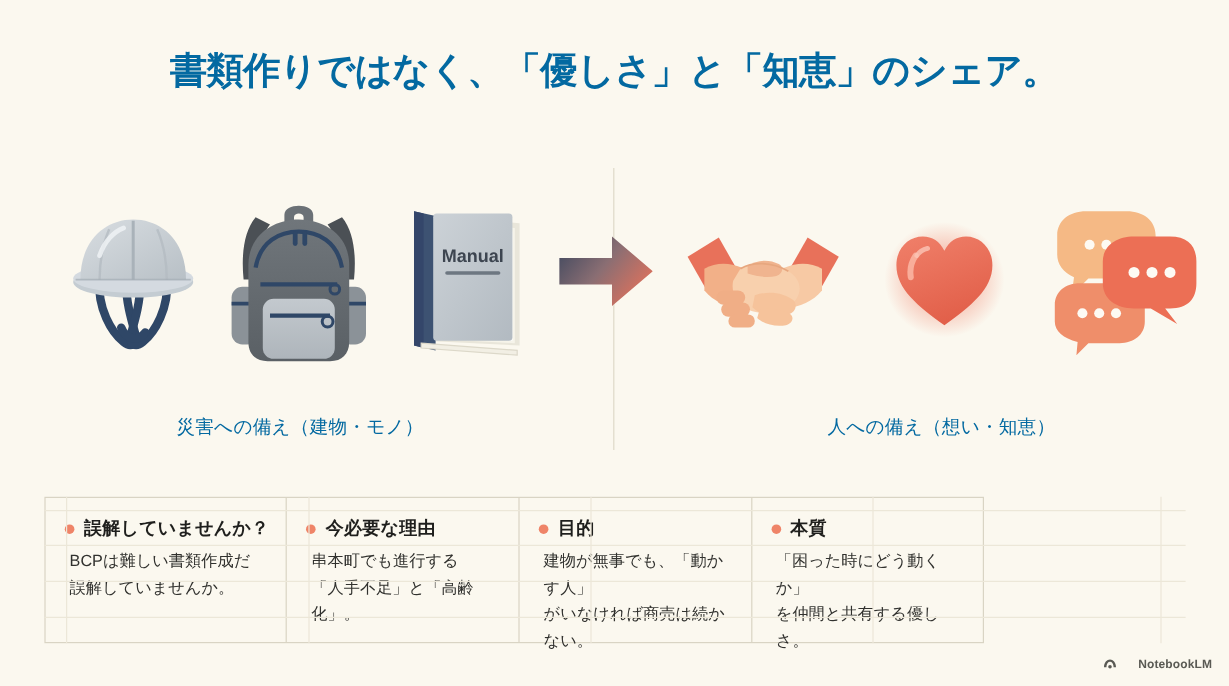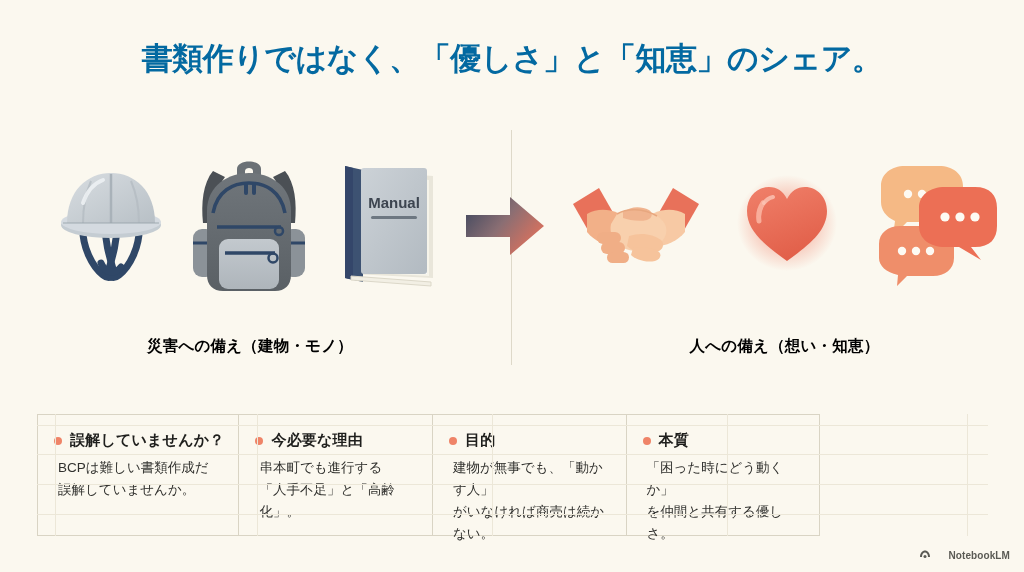--- a/index.html
+++ b/index.html
@@ -33,21 +33,21 @@
     font-size: 31px;
     font-weight: bold;
     letter-spacing: -0.5px;
     color: #0369a1;
     white-space: nowrap;
   }
 
   
   .illo-band {
     position: absolute;
-    top: 130px;
+    top: 140px;
     left: 0;
     width: 888px;
     height: 235px;
   }
 
   .divider {
     position: absolute;
     left: 511px;
     top: 0px;
     width: 1px;
@@ -77,22 +77,22 @@
   .side.left .icon-row  { padding-right: 74px; gap: 22px; }
   .side.right .icon-row { padding-left: 10px;  gap: 34px; }
 
   .caption {
     position: absolute;
     bottom: 8px;
     left: 0;
     width: 100%;
     text-align: center;
     font-size: 15.5px;
-    font-weight: bold;
-    color: #000000;
+    font-weight: normal;
+    color: #0369a1;
     letter-spacing: 0.2px;
   }
   .side.left  .caption { padding-right: 74px; }
   .side.right .caption { padding-left: 10px; }
 
   
   .arrow-wrap {
     position: absolute;
     left: 466px;
     top: 193px;

